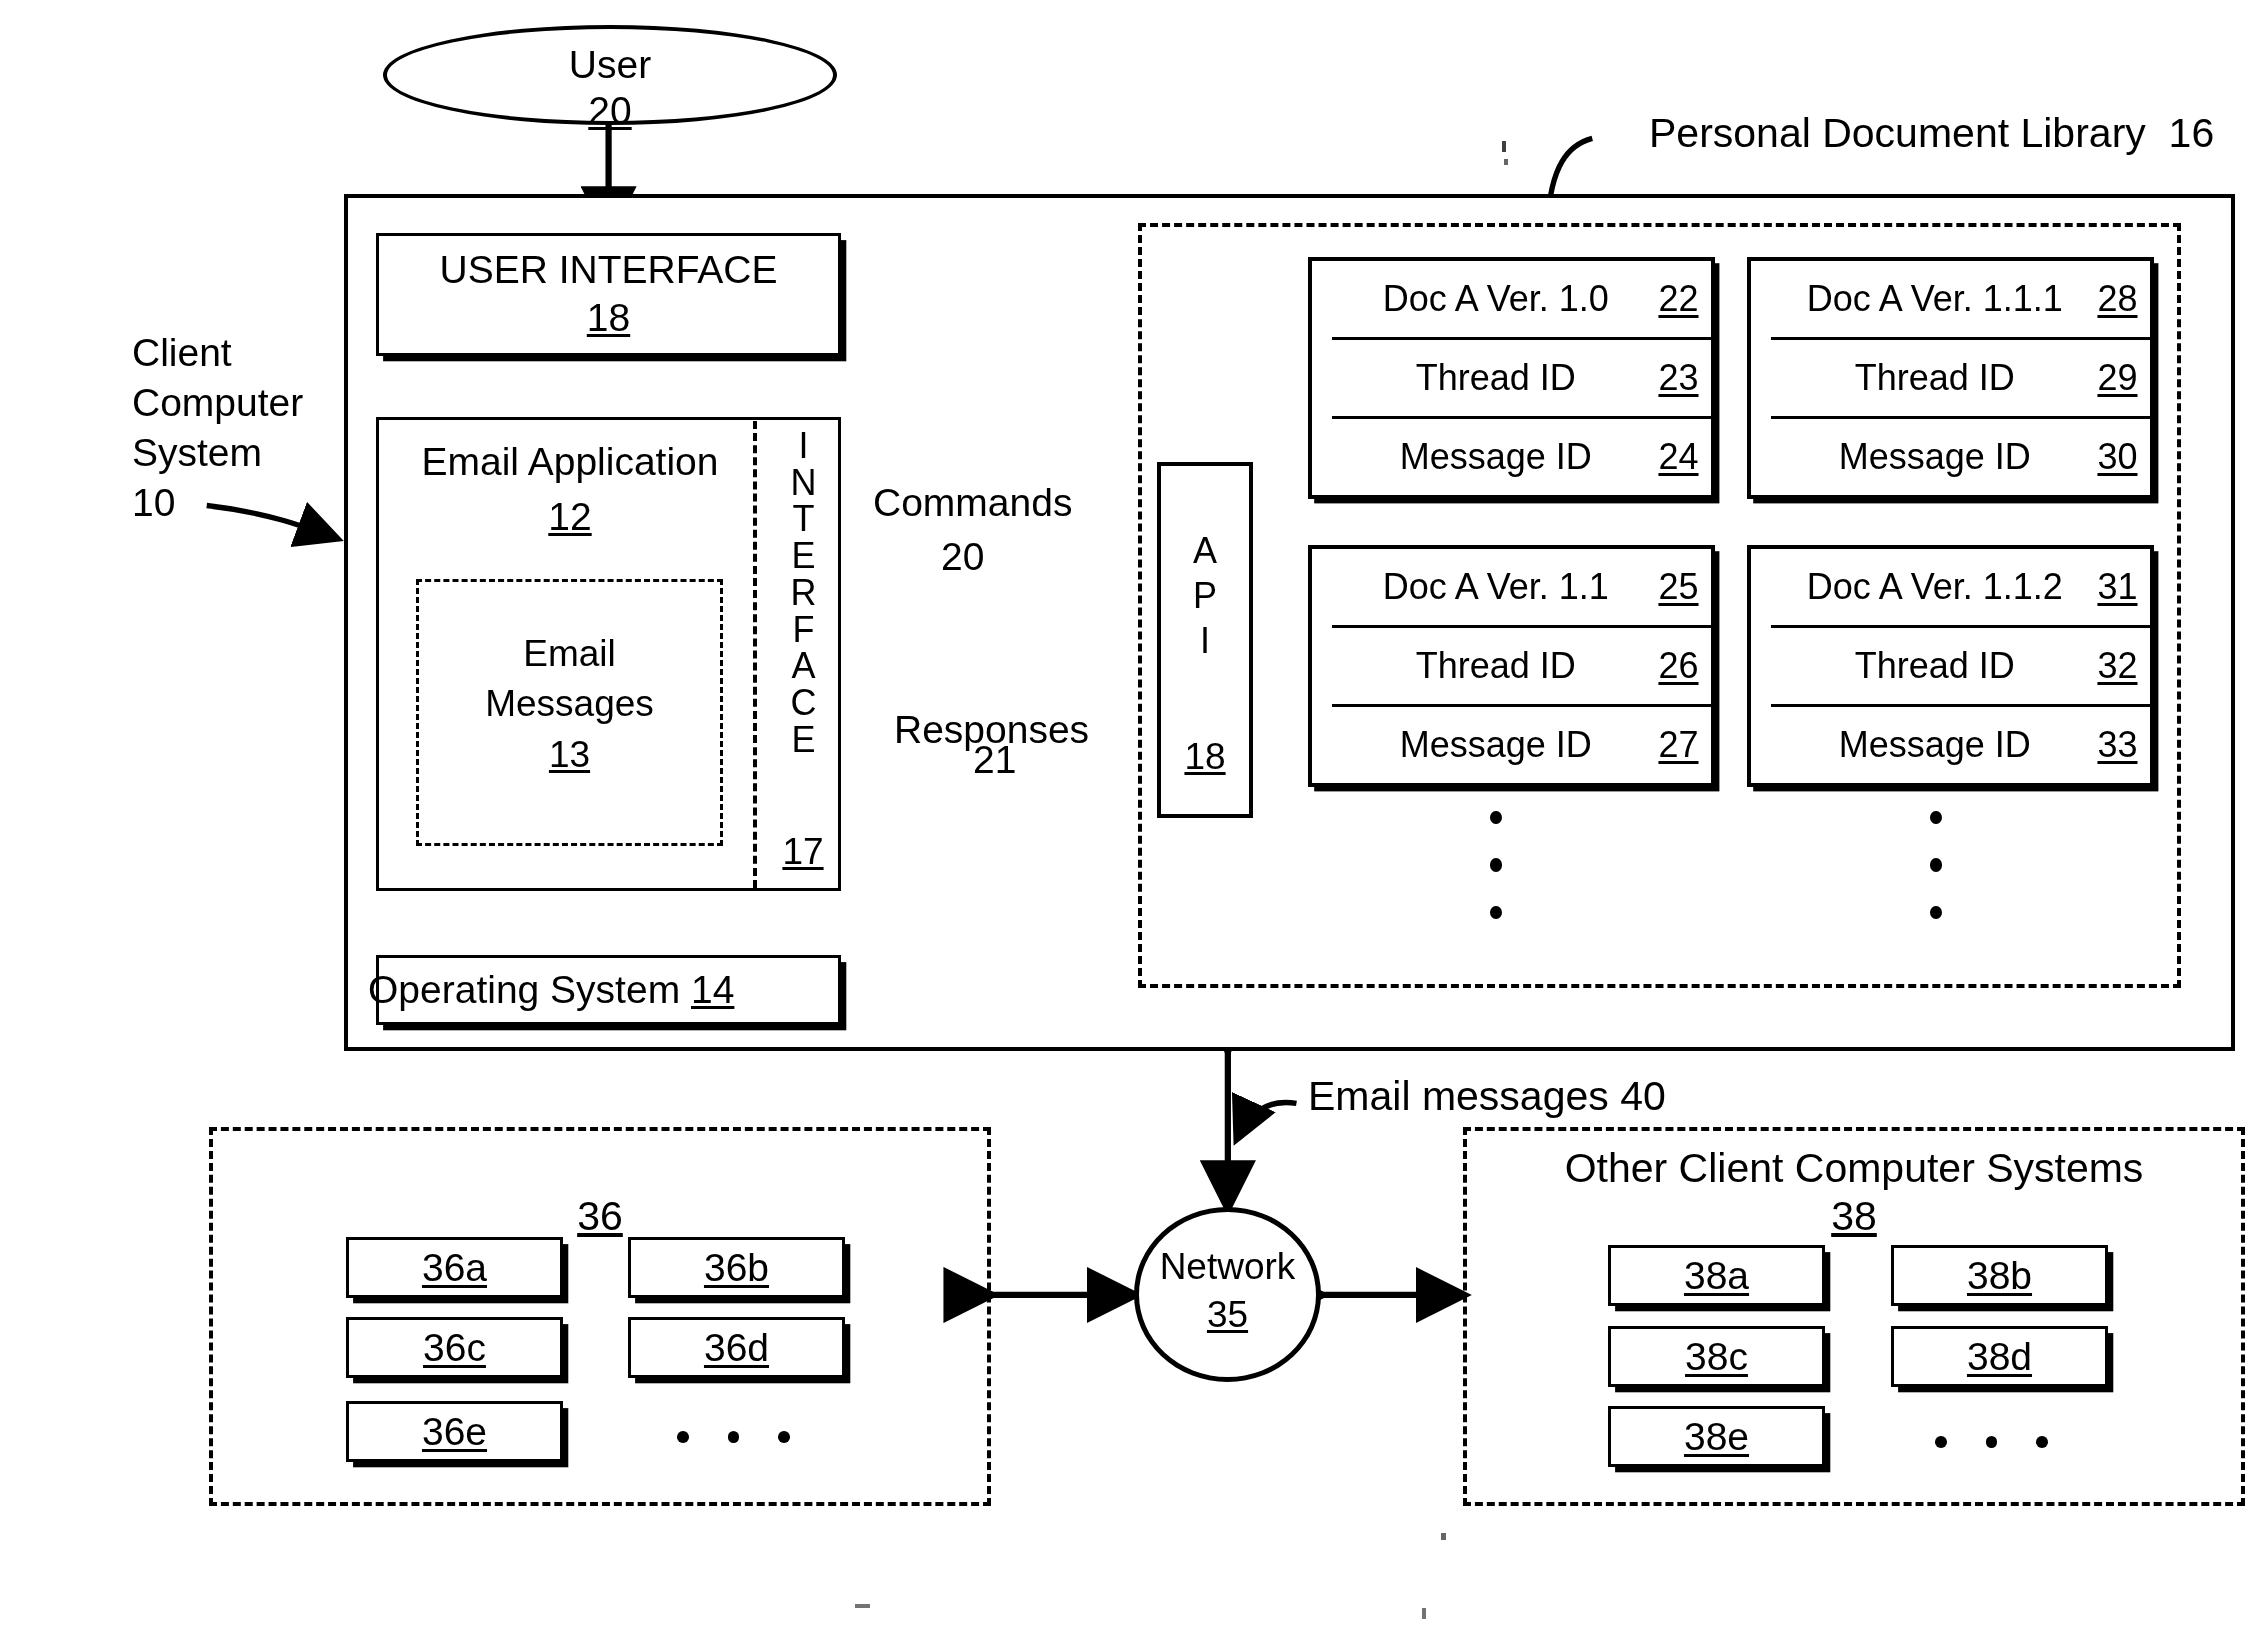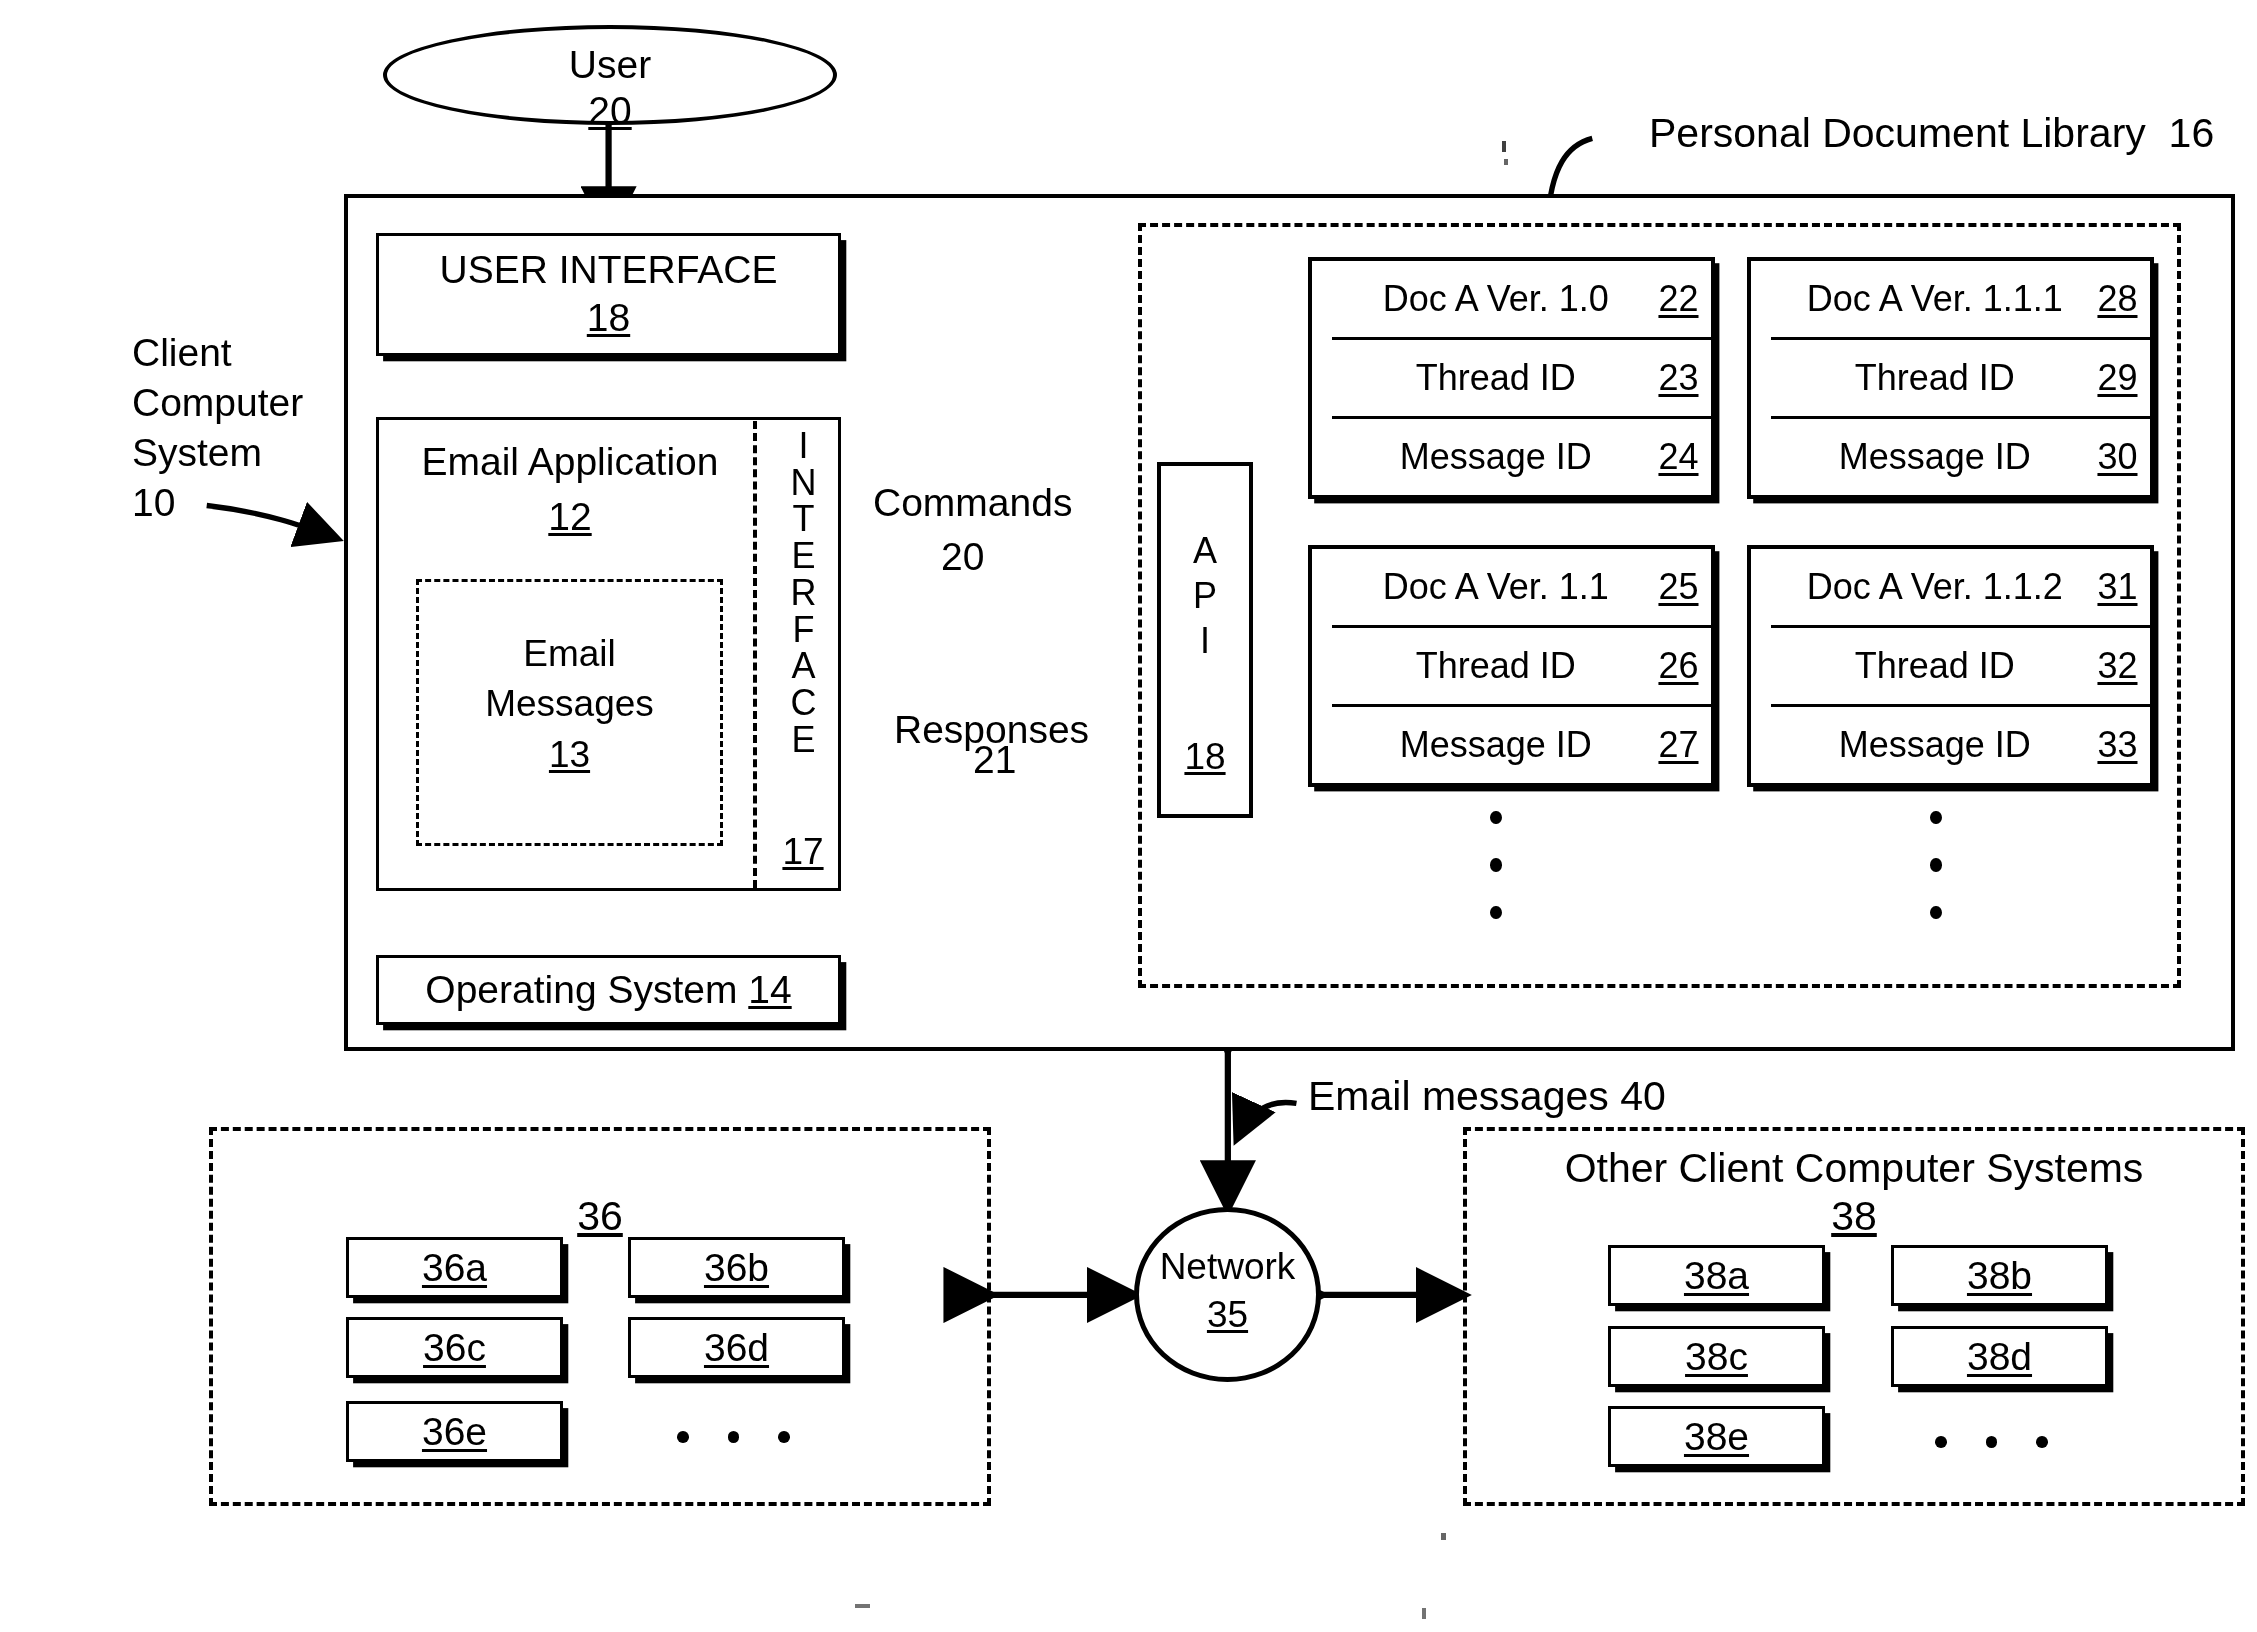--- a/index.html
+++ b/index.html
@@ -203,21 +203,21 @@
     <span>E</span>
     <span>R</span>
     <span>F</span>
     <span>A</span>
     <span>C</span>
     <span>E</span>
   </div>
   <div class="txt ul" style="left:772px;top:831px;width:62px;text-align:center;font-size:37px;">17</div>
 
   <div class="shadowbox" style="left:376px;top:955px;width:465px;height:70px;"></div>
-  <div class="txt" style="left:376px;top:968px;width:465px;text-align:center;font-size:39px;"><span>Operating System</span> <span class="ul">14</span></div>
+  <div class="txt" style="left:368px;top:968px;width:465px;font-size:39px;"><span>Operating System</span> <span class="ul">14</span></div>
 
   <div class="txt" style="left:873px;top:481px;font-size:39px;">Commands</div>
   <div class="txt" style="left:941px;top:535px;font-size:39px;">20</div>
 
   <div class="txt" style="left:894px;top:684px;font-size:39px;margin-top:24px;">Responses</div>
   <div class="txt" style="left:973px;top:738px;font-size:39px;">21</div>
 
   <div class="thinbox" style="left:1157px;top:462px;width:96px;height:356px;border-width:4.5px;"></div>
   <div class="vstack" style="left:1157px;top:528px;width:96px;line-height:1.25;">
     <span>A</span>

